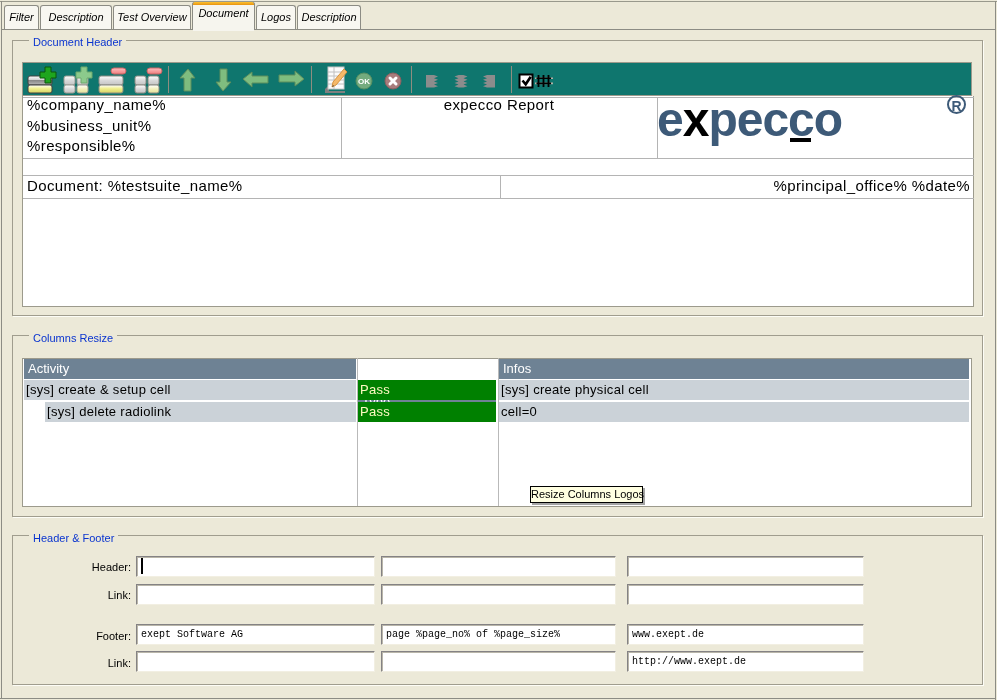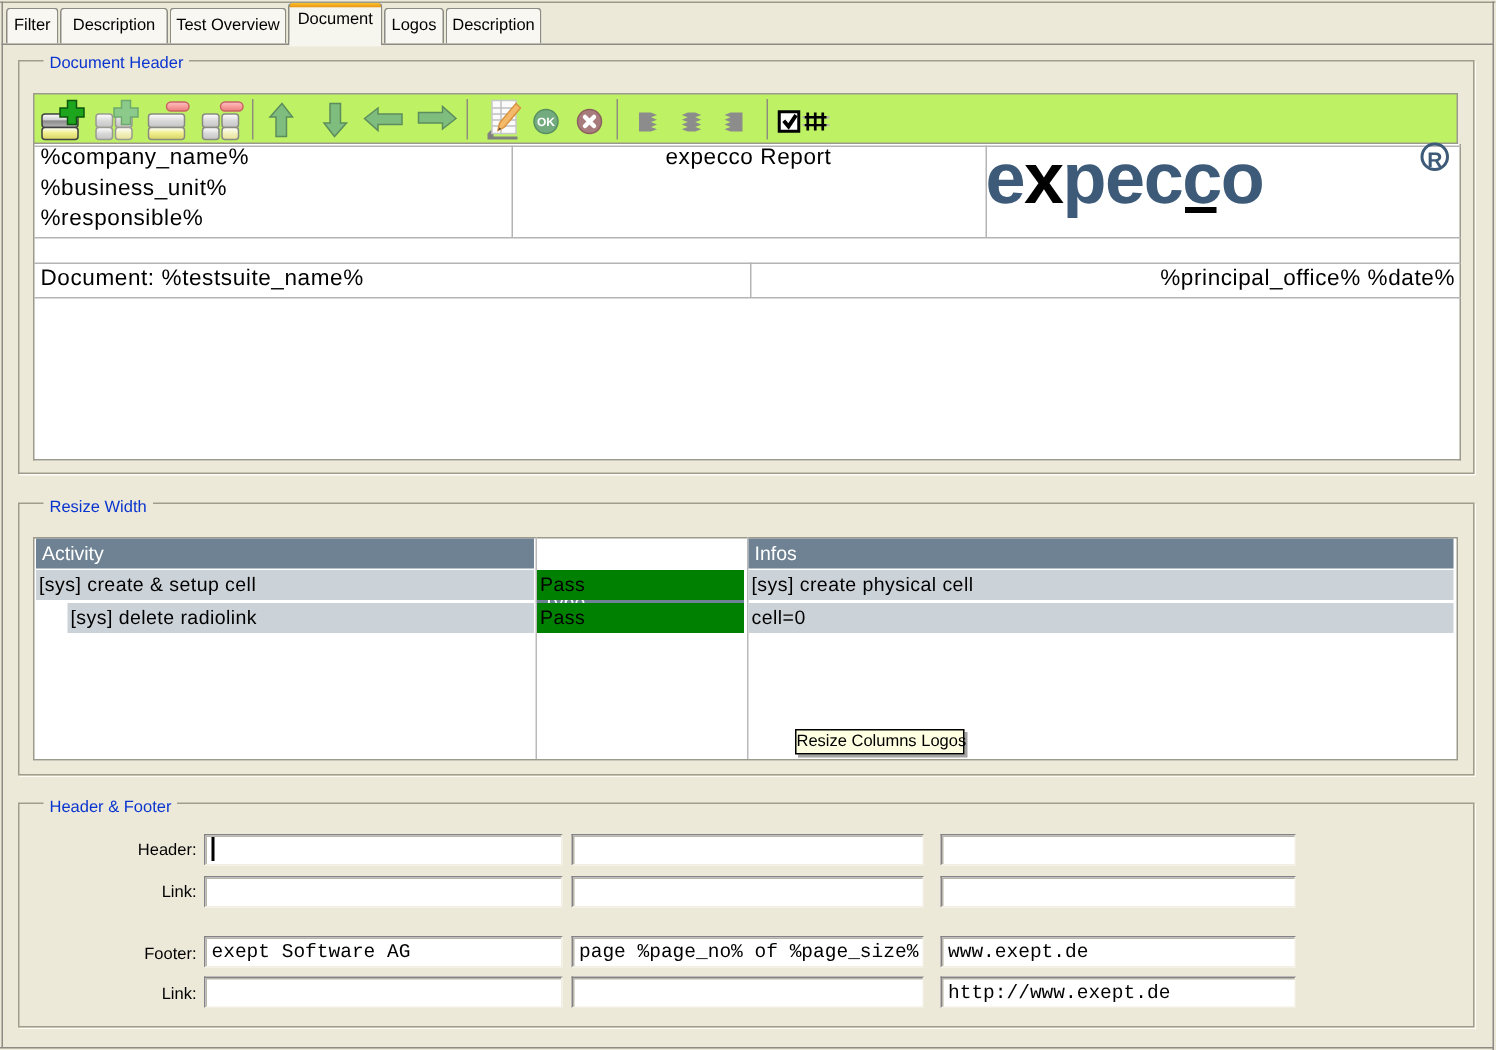--- a/index.html
+++ b/index.html
@@ -2,54 +2,54 @@
 <html><head>
 <meta charset="utf-8">
 <style>
 * { margin:0; padding:0; box-sizing:border-box; }
 html,body { width:997px; height:700px; overflow:hidden; }
 body { background:#ece9d8; font-family:"Liberation Sans", sans-serif; font-size:11px; color:#000; position:relative; }
 .abs { position:absolute; }
 
 
 .topline { left:0; top:1px; width:997px; height:1px; background:#99998c; }
-.tab { position:absolute; top:5px; height:24px; background:#f8f7f1; border:1px solid #8c8c84; border-bottom:none; border-radius:3px 3px 0 0; text-align:center; font-size:11px; line-height:23px; color:#000; }
+.tab { position:absolute; top:5px; height:24px; background:#f8f7f1; border:1px solid #8c8c84; border-bottom:none; border-radius:3px 3px 0 0; text-align:center; font-size:11px; line-height:23px; color:#000;font-style:italic; }
 .tab.sel { top:2px; height:28px; background:#f6f5ee; border-top:none; z-index:5; }
 .tab.sel .orange { position:absolute; left:-1px; top:0; right:-1px; height:3px; background:linear-gradient(#fdc22e,#e79210); border-radius:3px 3px 0 0; border-left:1px solid #8c8c84; border-right:1px solid #8c8c84; }
 .panel-topline { left:1px; top:29px; width:995px; height:1px; background:#8c8c84; }
 
 
 .frm-r { left:995px; top:1px; width:1px; height:699px; background:#8c8c84; }
 .frm-b { left:0px; top:698px; width:996px; height:1px; background:#8c8c84; }
 
 
 .gbox { position:absolute; border:1px solid #a09d8e; box-shadow:1px 1px 0 #fdfdf6; }
 .glabel { position:absolute; background:#ece9d8; color:#0a34cf; font-size:11px; padding:0 4px; white-space:nowrap;margin-left:12px; }
 
 
-.toolbar { position:absolute; left:22px; top:62px; width:950px; height:34px; background:#bef264; border:1px solid #9c9a8c; }
+.toolbar { position:absolute; left:22px; top:62px; width:950px; height:34px; background:#0f766e; border:1px solid #9c9a8c; }
 .tsep { position:absolute; top:3px; width:1px; height:27px; background:#8f8d80; }
 
 
 .doccanvas { position:absolute; left:22px; top:96px; width:952px; height:211px; background:#fff; border-left:1px solid #9c9a8c; border-right:1px solid #9c9a8c; border-bottom:1px solid #9c9a8c; }
 .hline { position:absolute; background:#b4b4b4; height:1px; }
 
 .logo { font-weight:bold; font-size:48px; line-height:48px; letter-spacing:-1px; color:#3d5a78; }
 .logo .x { color:#000; }
 
 
 .ctab { position:absolute; left:22px; top:358px; width:950px; height:149px; background:#fff; border:1px solid #9c9a8c; }
 .chdr { position:absolute; height:20px; background:#6e8294; color:#fff; font-size:13px; line-height:20px; padding-left:4px; }
 .crow { position:absolute; height:20px; font-size:13px; letter-spacing:.3px; line-height:20px; padding-left:2px; background:#cbd2d8; color:#000; }
-.cpass { position:absolute; height:20px; background:#008000; color:#000000; font-size:13px; letter-spacing:.3px; line-height:20px; padding-left:2px; }
+.cpass { position:absolute; height:20px; background:#008000; color:#fef9c3; font-size:13px; letter-spacing:.3px; line-height:20px; padding-left:2px; }
 
 .tooltip { position:absolute; left:530px; top:486px; width:113px; height:17px; background:#ffffe1; border:1px solid #000; box-shadow:2px 2px 0 rgba(90,90,90,.55); font-size:11px; line-height:15px; text-align:center; white-space:nowrap; z-index:10; }
 
 
-.fld { position:absolute; background:#fff; border:1px solid; border-color:#848284 #f2efe2 #f2efe2 #848284; box-shadow:inset 1px 1px 0 #b9b6a9; font-family:"Liberation Mono", monospace; font-size:13px; line-height:17px; padding:1px 3px 0 4px; white-space:nowrap; overflow:hidden; }
+.fld { position:absolute; background:#fff; border:1px solid; border-color:#848284 #f2efe2 #f2efe2 #848284; box-shadow:inset 1px 1px 0 #b9b6a9; font-family:"Liberation Mono", monospace; font-size:10px; line-height:17px; padding:1px 3px 0 4px; white-space:nowrap; overflow:hidden; }
 .flabel { position:absolute; font-size:11px; text-align:right; width:60px; }
 </style>
 </head>
 <body>
 <div class="abs topline"></div>
 
 <div class="tab" style="left:4px; width:35px;">Filter</div>
 <div class="tab" style="left:40px; width:72px;">Description</div>
 <div class="tab" style="left:113px; width:78px;">Test Overview</div>
 <div class="tab sel" style="left:192px; width:63px;"><span class="orange"></span>Document</div>
@@ -182,21 +182,21 @@
 <div class="abs" style="left:947px; top:95px; width:19px; height:19px; border:2.5px solid #3d5a78; border-radius:50%; color:#3d5a78; font-weight:bold; font-size:14px; line-height:18px; text-align:center;">R</div>
 <div class="abs" style="left:790px; top:138px; width:21px; height:4px; background:#000;"></div>
 
 <div class="abs hline" style="left:23px; top:175px; width:951px;"></div>
 <div class="abs hline" style="left:23px; top:198px; width:951px;"></div>
 <div class="abs" style="left:500px; top:175px; width:1px; height:23px; background:#b4b4b4;"></div>
 <div class="abs" style="left:27px; top:177px; font-size:15px; letter-spacing:.4px;">Document: %testsuite_name%</div>
 <div class="abs" style="left:500px; top:177px; width:470px; font-size:15px; letter-spacing:.4px; text-align:right;">%principal_office% %date%</div>
 
 <div class="gbox" style="left:12px; top:335px; width:971px; height:182px;"></div>
-<div class="glabel" style="left:17px; top:332px;">Resize Width</div>
+<div class="glabel" style="left:17px; top:332px;">Columns Resize</div>
 
 <div class="ctab"></div>
 <div class="abs" style="left:357px; top:358px; width:1px; height:148px; background:#b9b9b9;"></div>
 <div class="abs" style="left:498px; top:358px; width:1px; height:148px; background:#b9b9b9;"></div>
 <div class="chdr" style="left:24px; top:359px; width:332px;">Activity</div>
 <div class="chdr" style="left:358px; top:359px; width:138px;margin-top:33px;">Type</div>
 <div class="chdr" style="left:499px; top:359px; width:470px;">Infos</div>
 
 <div class="crow" style="left:24px; top:380px; width:332px;">[sys] create &amp; setup cell</div>
 <div class="cpass" style="left:358px; top:380px; width:138px;">Pass</div>

